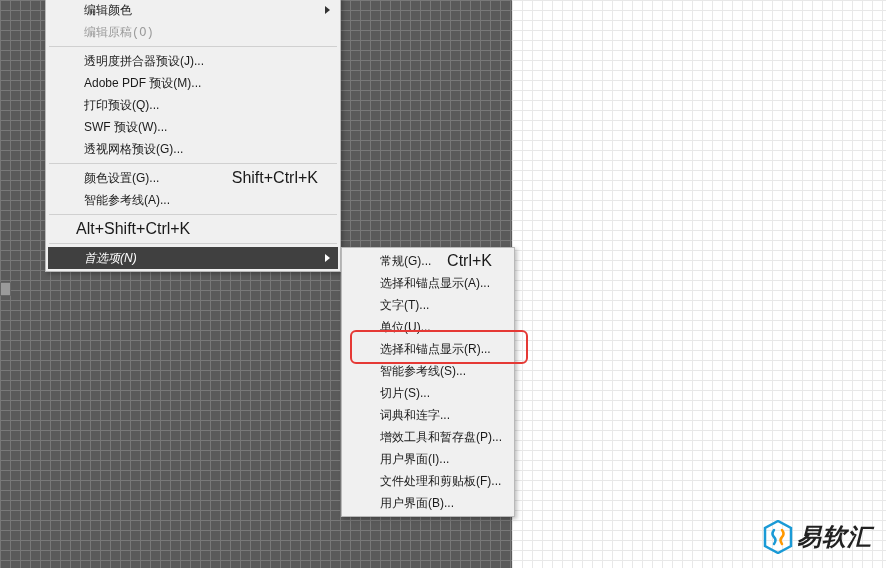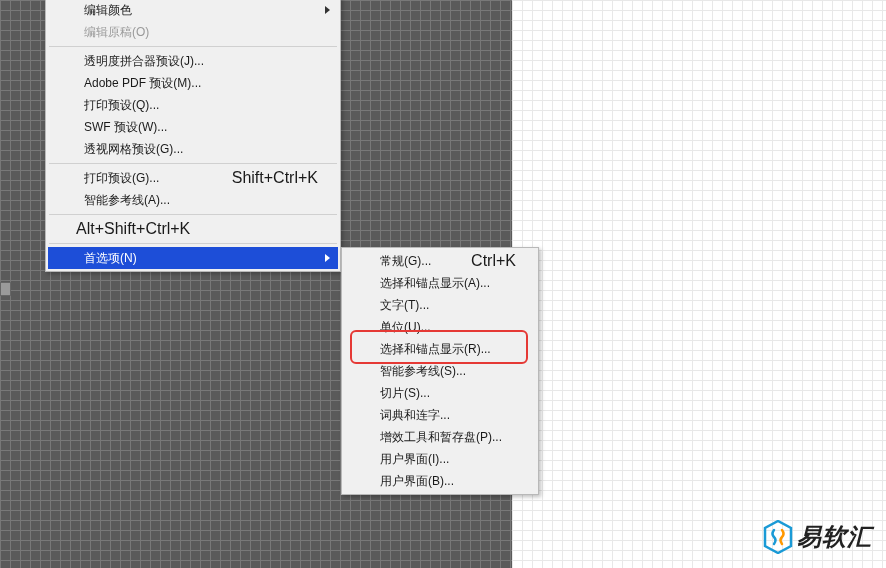--- a/index.html
+++ b/index.html
@@ -43,35 +43,36 @@
       padding: 2px;
     }
     .menu-main {
       left: 45px;
       top: -4px;
       width: 296px;
     }
     .menu-sub {
       left: 341px;
       top: 247px;
-      width: 198px;
+      width: 174px;
     }
     .menu-item {
       display: flex;
       align-items: center;
       height: 22px;
       padding: 0 20px 0 28px;
       color: #1a1a1a;
       cursor: default;
       position: relative;
     }
-    .menu-item.disabled { color: #9a9a9a; }
+    .menu-item.disabled { color: #9a9a9a; font-family: Liberation Mono, monospace; }
     .menu-item.highlighted {
-      background: #1d4ed8;
+      background: #404040;
       color: #ffffff;
+      font-style: italic;
     }
     .menu-label { flex: 1; white-space: nowrap; margin-left: 8px; }
     .menu-shortcut { color: #1a1a1a; font-size: 16px; }
     .menu-sep {
       height: 1px;
       background: #d0d0d0;
       margin: 3px 1px;
     }
     .submenu-arrow {
       position: absolute;
@@ -144,21 +145,21 @@
     <span class="menu-label">打印预设(Q)...</span>
   </div>
   <div class="menu-item">
     <span class="menu-label">SWF 预设(W)...</span>
   </div>
   <div class="menu-item">
     <span class="menu-label">透视网格预设(G)...</span>
   </div>
   <div class="menu-sep"></div>
   <div class="menu-item">
-    <span class="menu-label">打印预设(G)...</span>
+    <span class="menu-label">颜色设置(G)...</span>
     <span class="menu-shortcut">Shift+Ctrl+K</span>
   </div>
   <div class="menu-item">
     <span class="menu-label">智能参考线(A)...</span>
   </div>
   <div class="menu-sep"></div>
   <div class="menu-item">
     <span class="menu-shortcut">Alt+Shift+Ctrl+K</span>
   </div>
   <div class="menu-sep"></div>
@@ -192,20 +193,23 @@
     <span class="menu-label">切片(S)...</span>
   </div>
   <div class="menu-item">
     <span class="menu-label">词典和连字...</span>
   </div>
   <div class="menu-item">
     <span class="menu-label">增效工具和暂存盘(P)...</span>
   </div>
   <div class="menu-item">
     <span class="menu-label">用户界面(I)...</span>
+  </div>
+  <div class="menu-item">
+    <span class="menu-label">文件处理和剪贴板(F)...</span>
   </div>
   <div class="menu-item">
     <span class="menu-label">用户界面(B)...</span>
   </div>
 </div>
 
 <div class="highlight-box" style="left:350px; top:330px; width:178px; height:34px;"></div>
 
 <div class="watermark">
   <span class="wm-icon">

